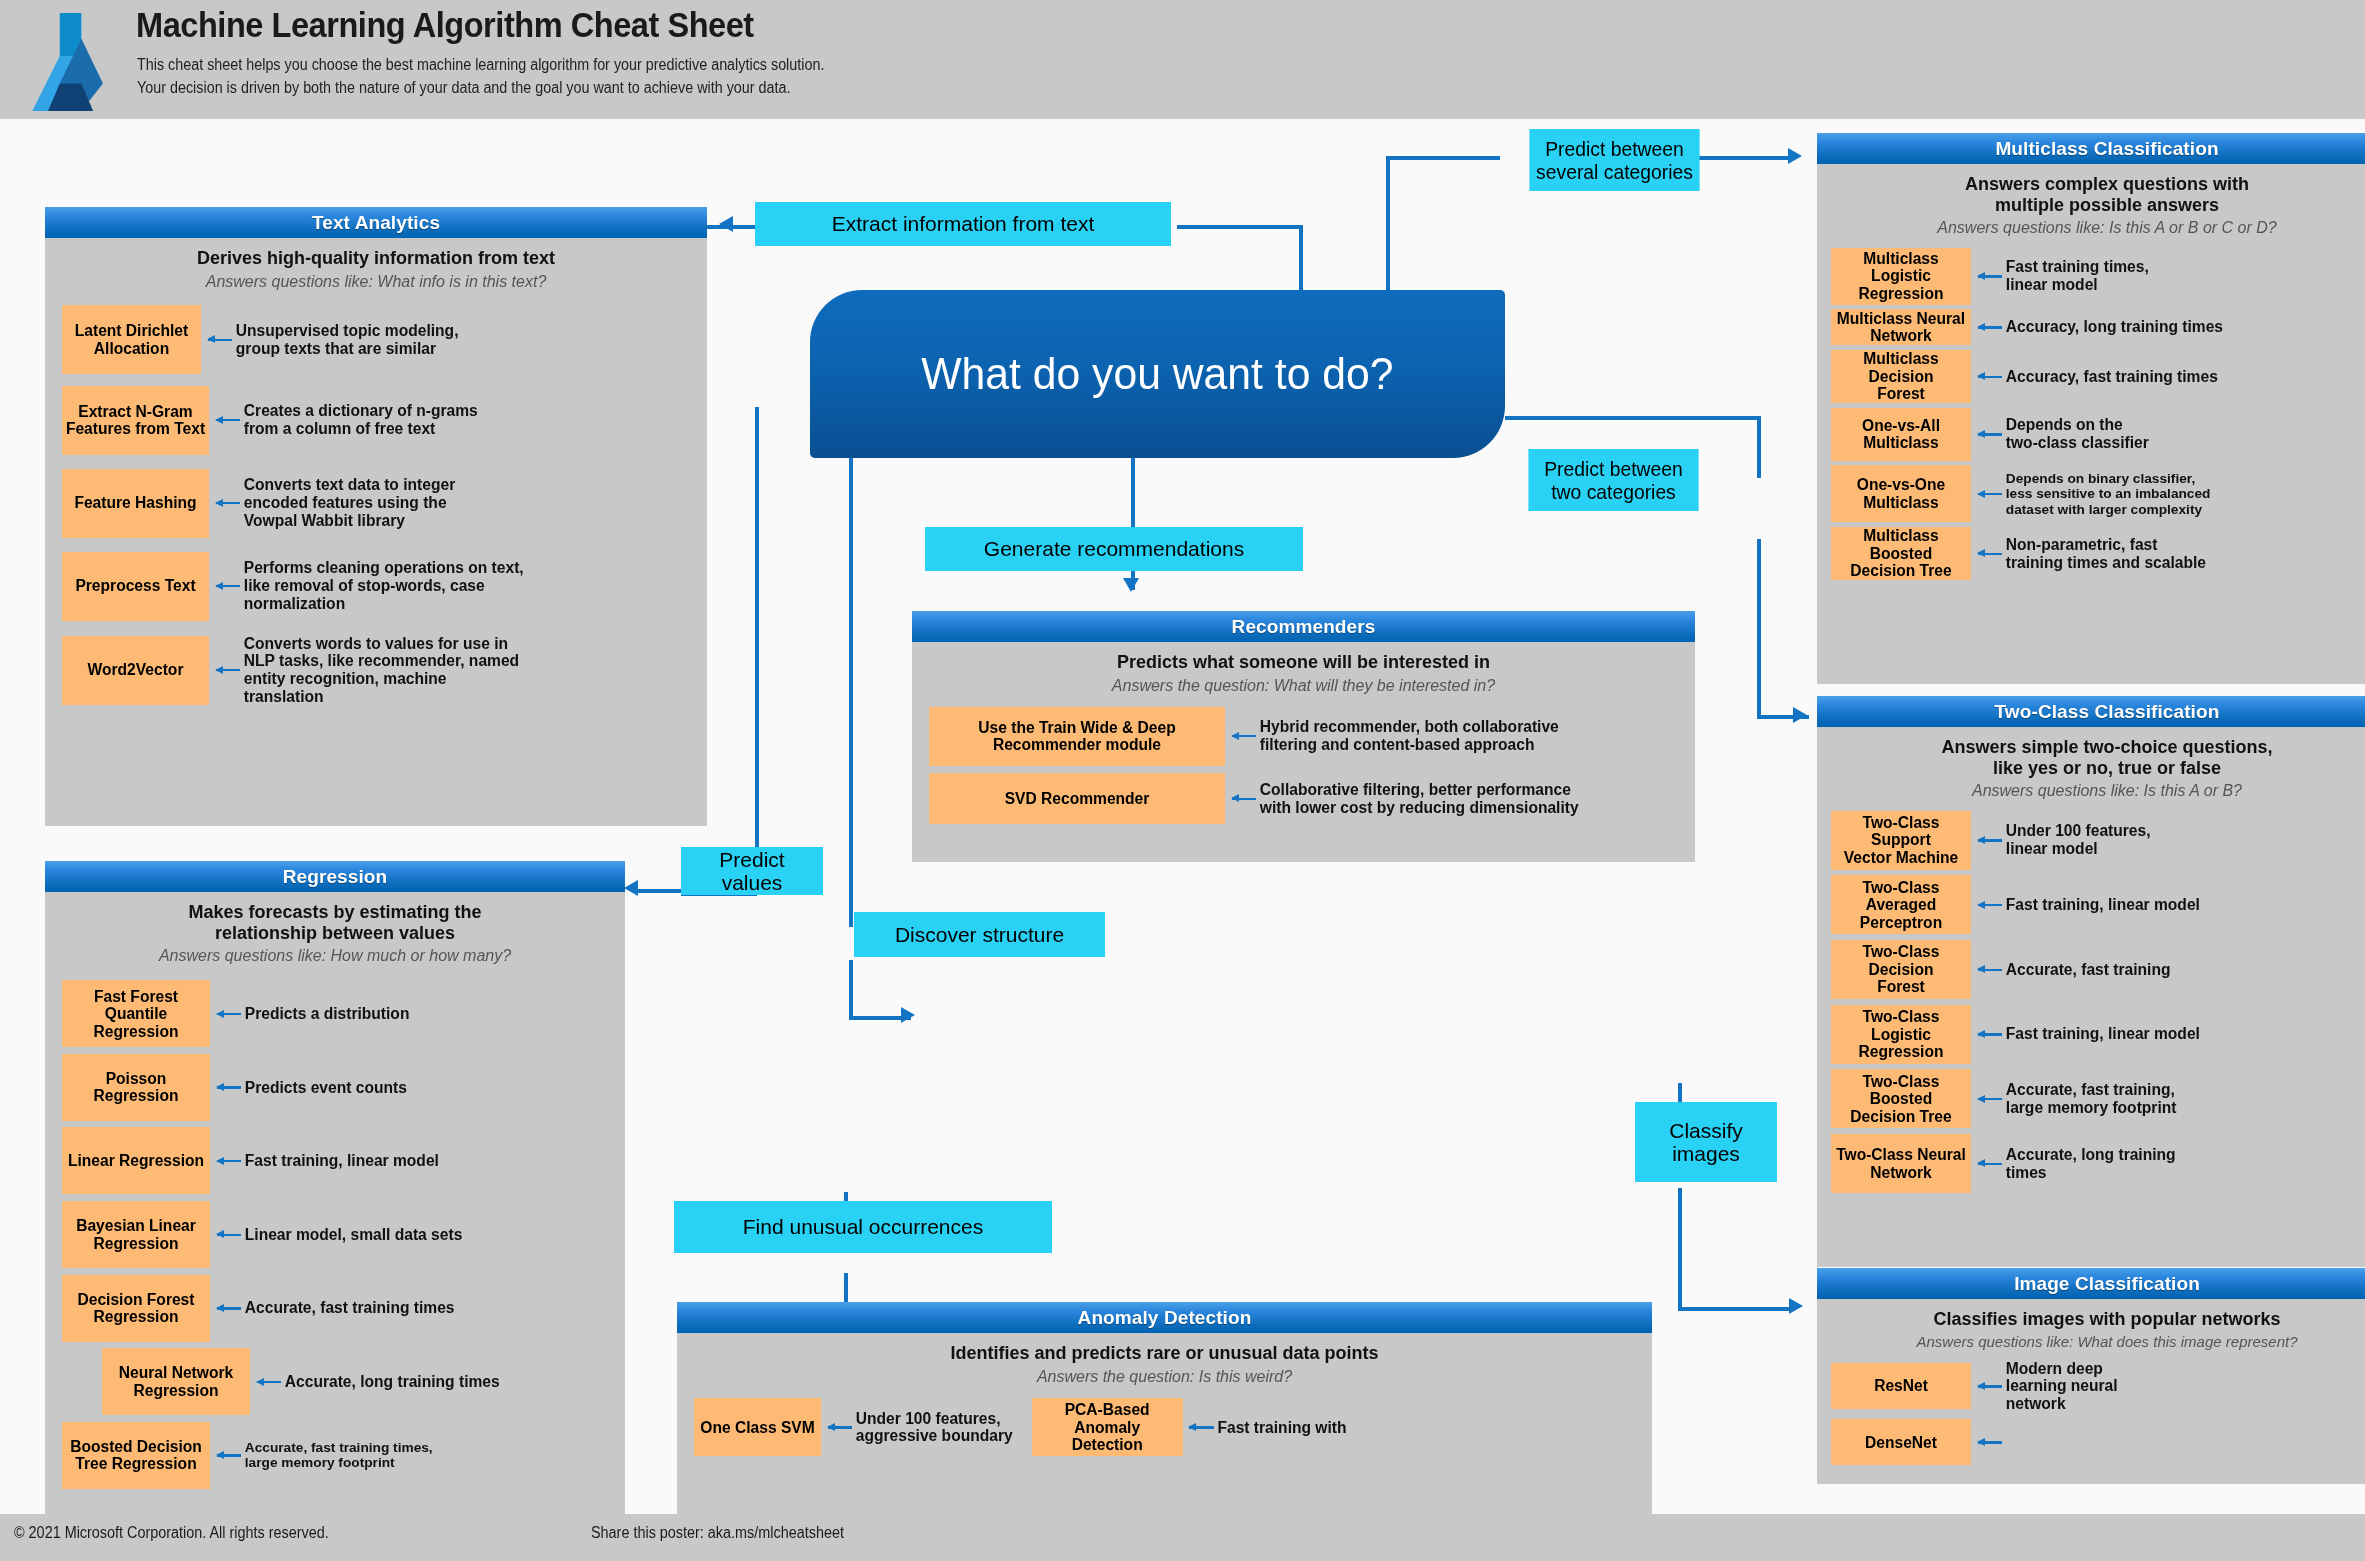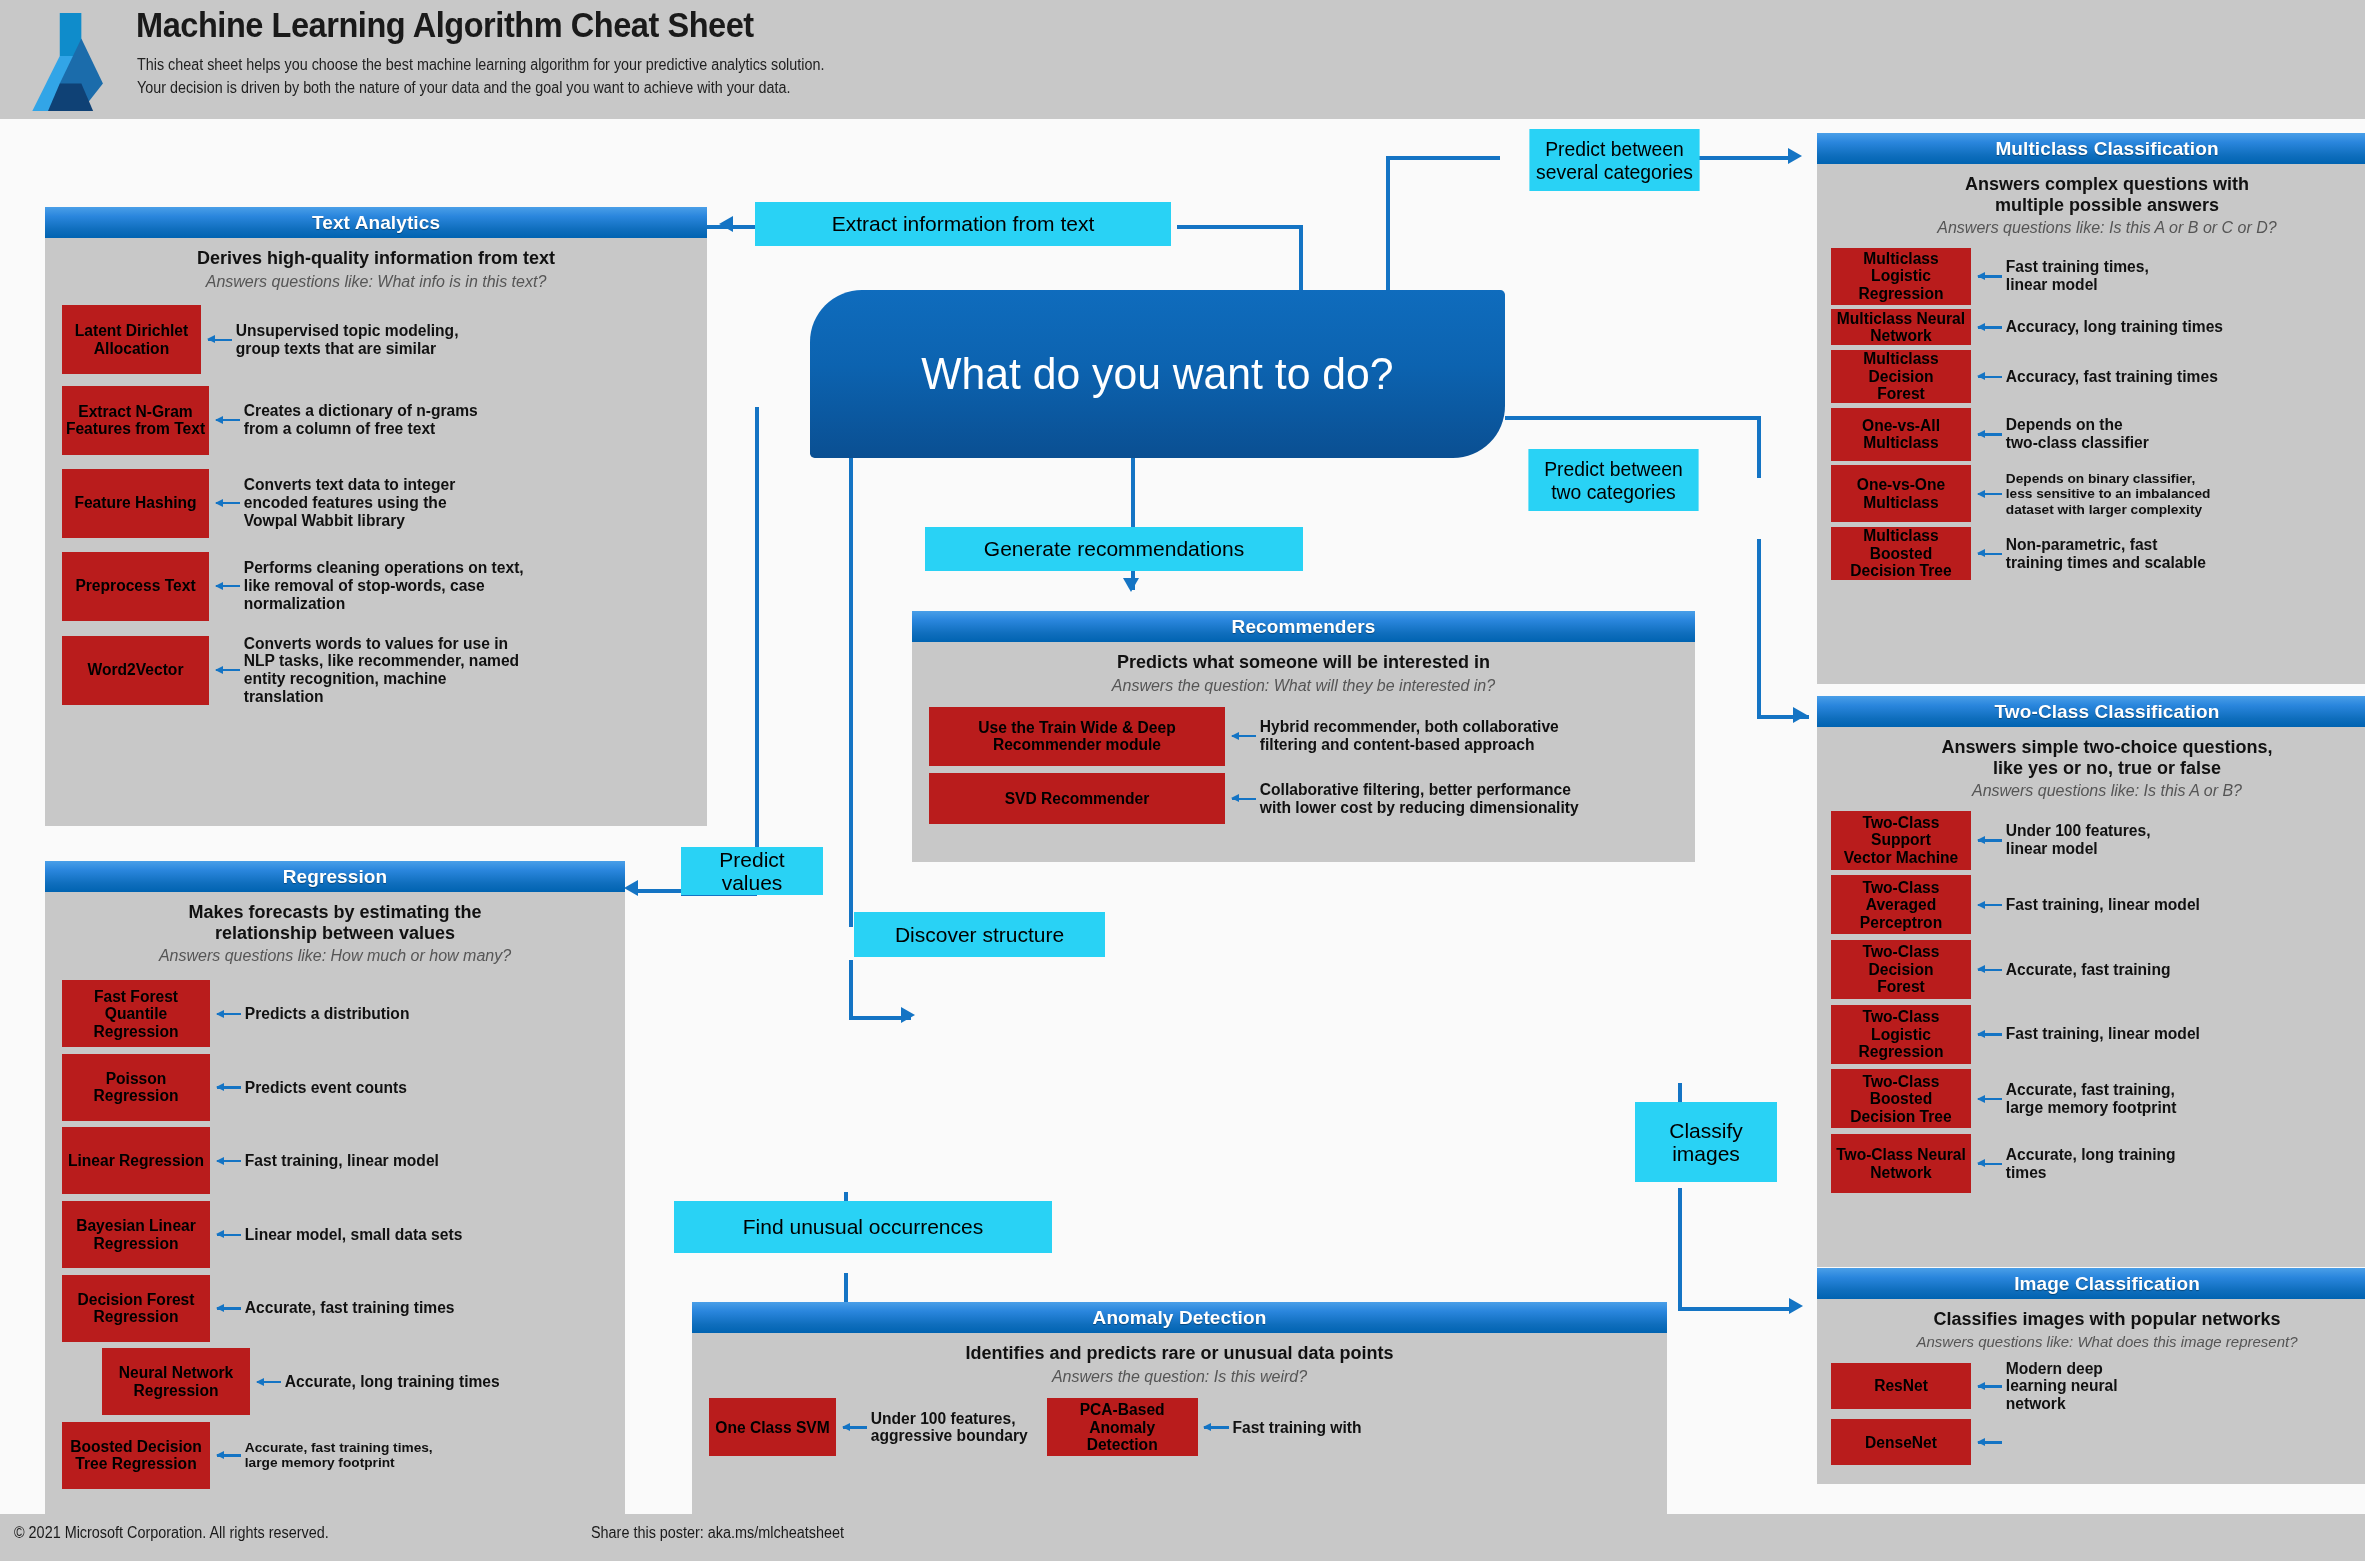--- a/index.html
+++ b/index.html
@@ -79,21 +79,21 @@
   .panel-q{
     text-align:center;font-size:16px;font-style:italic;color:#555;
     line-height:1.12;padding:4.7px 9.5px 0;
   }
   .algo-list{position:relative;padding:10.4px 0 11.4px;}
   .algo-row{
     position:relative;display:flex;align-items:center;
     margin-bottom:8.5px;
   }
   .algo-box{
-    background:#b91c1c;color:#000;font-size:15.6px;font-weight:bold;
+    background:#fdba74;color:#000;font-size:15.6px;font-weight:bold;
     display:flex;align-items:center;justify-content:center;
     text-align:center;line-height:1.12;box-sizing:border-box;
     padding:1.9px 3.8px;flex:none;
   }
   .algo-arrow{
     flex:none;width:31px;height:16px;position:relative;
   }
   .algo-arrow::before{
     content:"";position:absolute;left:6.6px;top:7px;
     width:24.6px;height:2.4px;background:#1474c4;
@@ -361,21 +361,21 @@
           <div class="algo-box" style="width:296px;height:51px;white-space:pre-line;">SVD Recommender</div>
           <div class="algo-arrow"></div>
           <div class="algo-note" style="white-space:pre-line;">Collaborative filtering, better performance
 with lower cost by reducing dimensionality</div>
         </div>
       </div>
     </div>
   </div>
 
 
-  <div class="panel" style="left:692px;top:1302px;width:975px;">
+  <div class="panel" style="left:677px;top:1302px;width:975px;">
     <div class="panel-head">Anomaly Detection</div>
     <div class="panel-body" style="height:185px;">
       <div class="panel-desc">Identifies and predicts rare or unusual data points</div>
       <div class="panel-q">Answers the question: Is this weird?</div>
       <div class="algo-list" style="padding-left:17px;padding-top:12.3px;">
         <div class="algo-row" style="margin-bottom:0;">
           <div class="algo-box" style="width:127px;height:58px;">One Class SVM</div>
           <div class="algo-arrow"></div>
           <div class="algo-note" style="white-space:pre-line;">Under 100 features,
 aggressive boundary</div>

